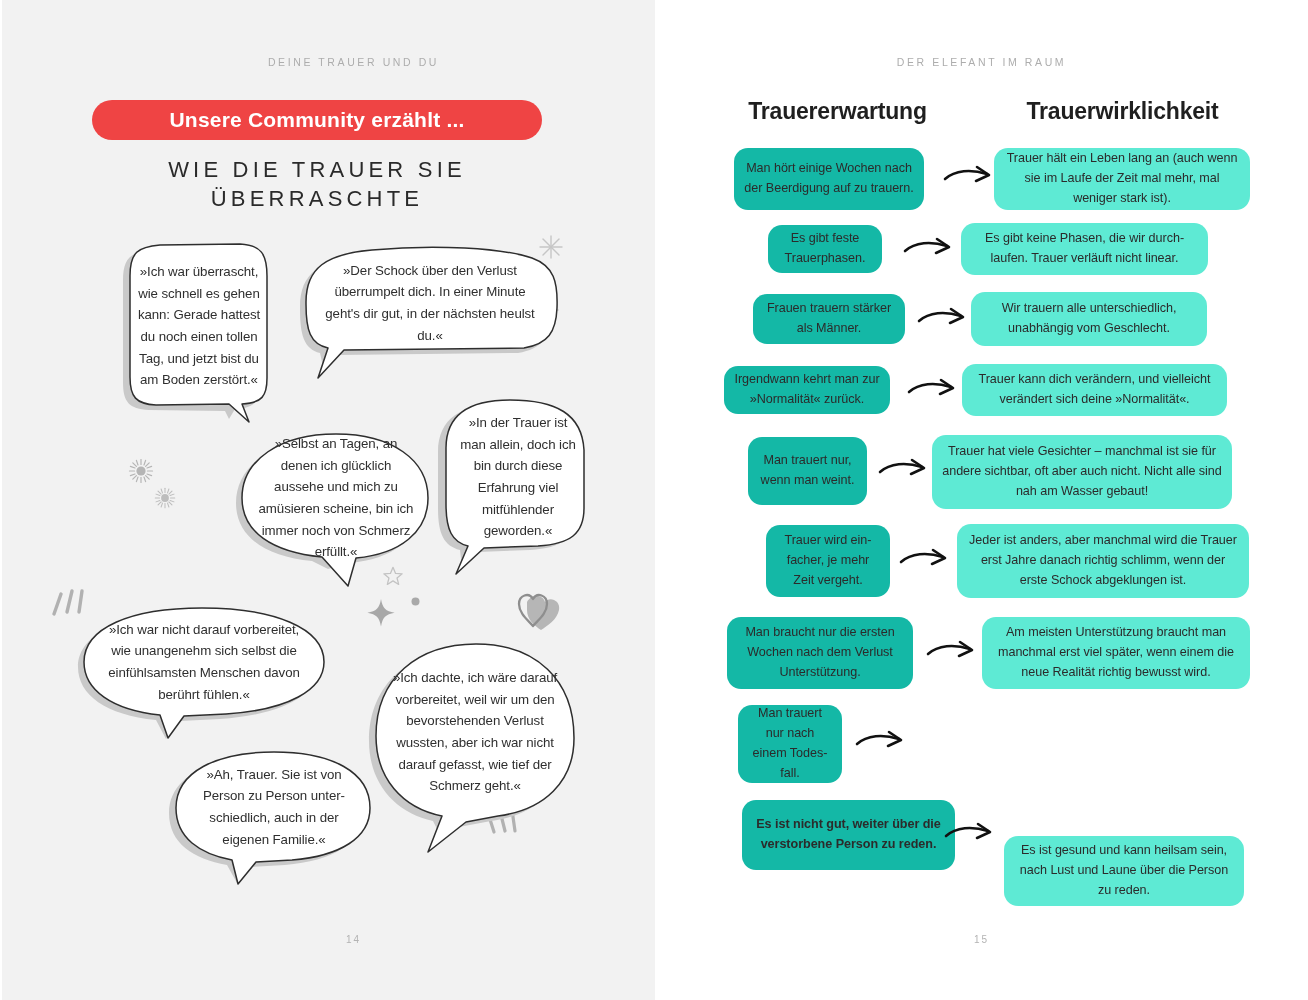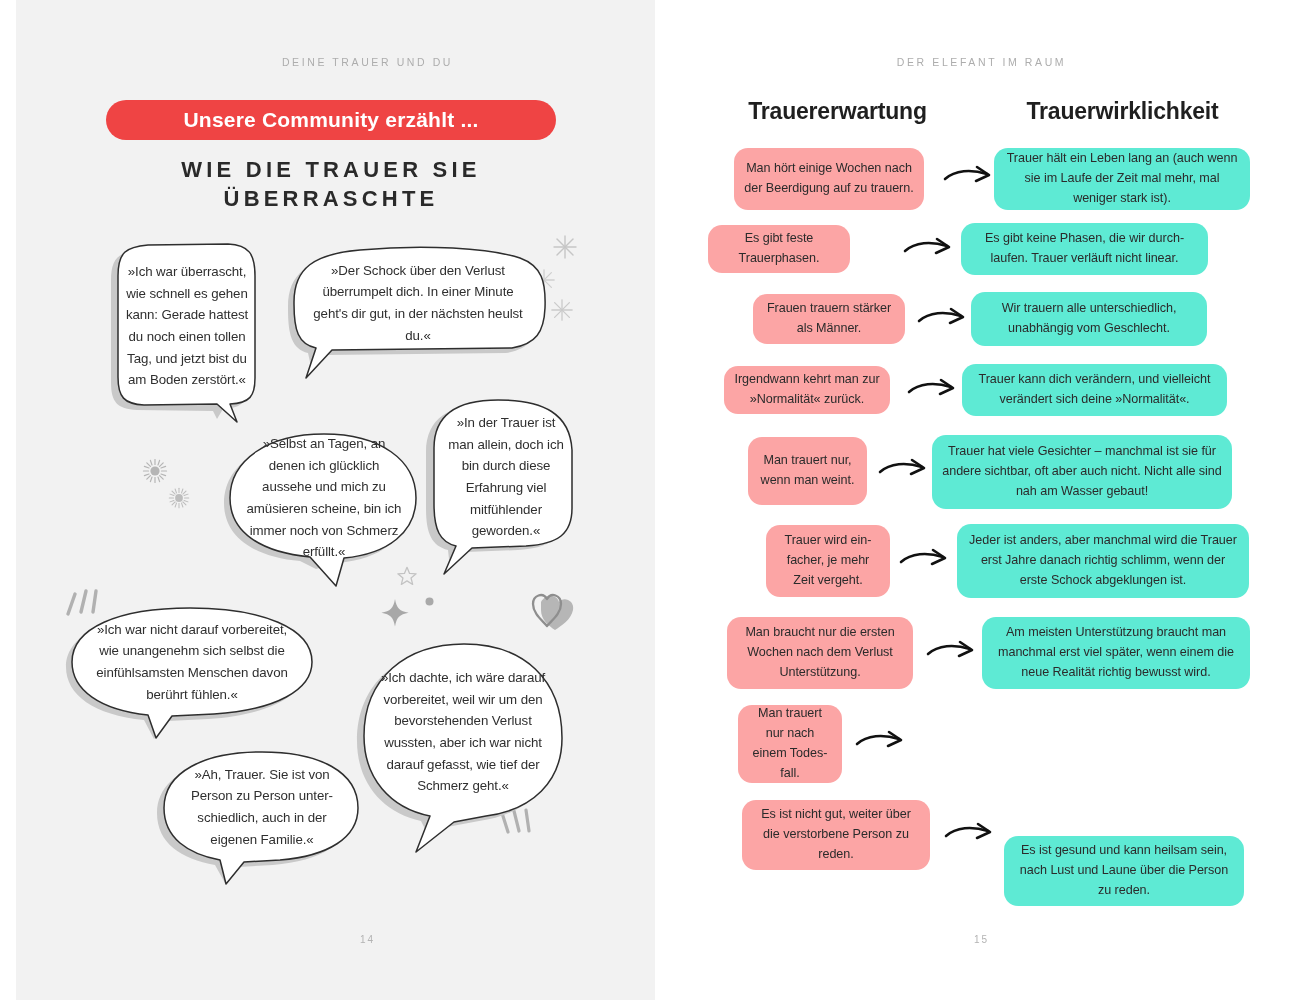--- a/index.html
+++ b/index.html
@@ -6,21 +6,21 @@
   body{
     width:1308px;height:1000px;
     background:#ffffff;
     font-family:"Liberation Sans", sans-serif;
     overflow:hidden;
   }
   .spread{position:relative;width:1308px;height:1000px;}
 
   
   .page-left{
-    position:absolute;left:16px;top:0;width:655px;height:1000px;
+    position:absolute;left:2px;top:0;width:655px;height:1000px;
     background:#f2f2f2;
     padding-left:48px;
   }
   .page-right{
     position:absolute;left:655px;top:0;width:653px;height:1000px;
     background:#ffffff;
   }
 
   .running-head{
     position:absolute;top:56px;left:0;width:100%;
@@ -39,25 +39,25 @@
     width:450px;height:40px;border-radius:21px;
     background:#ef4444;
     display:flex;align-items:center;justify-content:center;
   }
   .pill span{
     color:#ffffff;font-size:21px;font-weight:600;letter-spacing:.2px;
   }
   .section-title{
     position:absolute;left:90px;top:155px;width:450px;
     text-align:center;color:#2a2a2a;
-    font-size:22px;letter-spacing:4.2px;line-height:1.33;font-weight:700;
-  }
-
-  
-  .bubble{position:absolute;}
+    font-size:22px;letter-spacing:4.2px;line-height:1.33;font-weight:400;
+  }
+
+  
+  .bubble{position:absolute;margin-left:26px;}
   .bubble svg{position:absolute;left:0;top:0;overflow:visible;}
   .bubble .btxt{
     position:absolute;
     box-sizing:border-box;
     display:flex;align-items:center;justify-content:center;
     text-align:center;
     color:#2f2f2f;
     font-size:13.3px;line-height:1.62;
     letter-spacing:-0.1px;
   }
@@ -77,21 +77,21 @@
   .rowbox{
     position:absolute;
     box-sizing:border-box;
     display:flex;align-items:center;justify-content:center;
     text-align:center;
     border-radius:14px;
     font-size:12.6px;line-height:1.58;color:#2b2b2b;
     padding:6px 10px;
     letter-spacing:-0.05px;
   }
-  .rowbox.exp{background:#fca5a5;}
+  .rowbox.exp{background:#14b8a6;}
   .rowbox.real{background:#5eead4;}
   .arrow{position:absolute;}
 </style>
 </head>
 <body>
 
 <div class="spread">
 
   <div class="page-left">
 
@@ -306,21 +306,21 @@
 
   <div class="rowbox exp" style="left:734px;top:148px;width:190px;height:62px;">Man hört einige Wochen nach der Beerdigung auf zu trauern.</div>
   <div class="arrow" style="left:943px;top:165px;">
     <svg width="54" height="26" viewBox="0 0 54 26">
       <path d="M2 14 C12 5 28 4 44 9" fill="none" stroke="#111" stroke-width="2.6" stroke-linecap="round"></path>
       <path d="M34 2 L46 10 L33 16" fill="none" stroke="#111" stroke-width="2.6" stroke-linecap="round" stroke-linejoin="round"></path>
     </svg>
   </div>
   <div class="rowbox real" style="left:994px;top:148px;width:256px;height:62px;">Trauer hält ein Leben lang an (auch wenn sie im Laufe der Zeit mal mehr, mal weniger stark ist).</div>
 
-  <div class="rowbox exp" style="left:708px;top:225px;width:142px;height:48px;">Es gibt feste Trauerphasen.</div>
+  <div class="rowbox exp" style="left:768px;top:225px;width:114px;height:48px;">Es gibt feste Trauerphasen.</div>
   <div class="arrow" style="left:903px;top:237px;">
     <svg width="54" height="26" viewBox="0 0 54 26">
       <path d="M2 14 C12 5 28 4 44 9" fill="none" stroke="#111" stroke-width="2.6" stroke-linecap="round"></path>
       <path d="M34 2 L46 10 L33 16" fill="none" stroke="#111" stroke-width="2.6" stroke-linecap="round" stroke-linejoin="round"></path>
     </svg>
   </div>
   <div class="rowbox real" style="left:961px;top:223px;width:247px;height:52px;">Es gibt keine Phasen, die wir durch­laufen. Trauer verläuft nicht linear.</div>
 
   <div class="rowbox exp" style="left:753px;top:294px;width:152px;height:50px;">Frauen trauern stärker als Männer.</div>
   <div class="arrow" style="left:917px;top:307px;">
@@ -368,21 +368,21 @@
   <div class="rowbox real" style="left:982px;top:617px;width:268px;height:72px;">Am meisten Unterstützung braucht man manchmal erst viel später, wenn einem die neue Realität richtig bewusst wird.</div>
 
   <div class="rowbox exp" style="left:738px;top:705px;width:104px;height:78px;">Man trauert nur nach einem Todes­fall.</div>
   <div class="arrow" style="left:855px;top:730px;">
     <svg width="54" height="26" viewBox="0 0 54 26">
       <path d="M2 14 C12 5 28 4 44 9" fill="none" stroke="#111" stroke-width="2.6" stroke-linecap="round"></path>
       <path d="M34 2 L46 10 L33 16" fill="none" stroke="#111" stroke-width="2.6" stroke-linecap="round" stroke-linejoin="round"></path>
     </svg>
   </div>
 
-  <div class="rowbox exp" style="left:742px;top:800px;width:188px;height:70px;">Es ist nicht gut, weiter über die verstorbene Person zu reden.</div>
+  <div class="rowbox exp" style="left:742px;top:800px;width:213px;height:70px;font-weight:bold;">Es ist nicht gut, weiter über die verstorbene Person zu reden.</div>
   <div class="arrow" style="left:944px;top:822px;">
     <svg width="54" height="26" viewBox="0 0 54 26">
       <path d="M2 14 C12 5 28 4 44 9" fill="none" stroke="#111" stroke-width="2.6" stroke-linecap="round"></path>
       <path d="M34 2 L46 10 L33 16" fill="none" stroke="#111" stroke-width="2.6" stroke-linecap="round" stroke-linejoin="round"></path>
     </svg>
   </div>
   <div class="rowbox real" style="left:1004px;top:836px;width:240px;height:70px;">Es ist gesund und kann heilsam sein, nach Lust und Laune über die Person zu reden.</div>
 
 </div>
 

